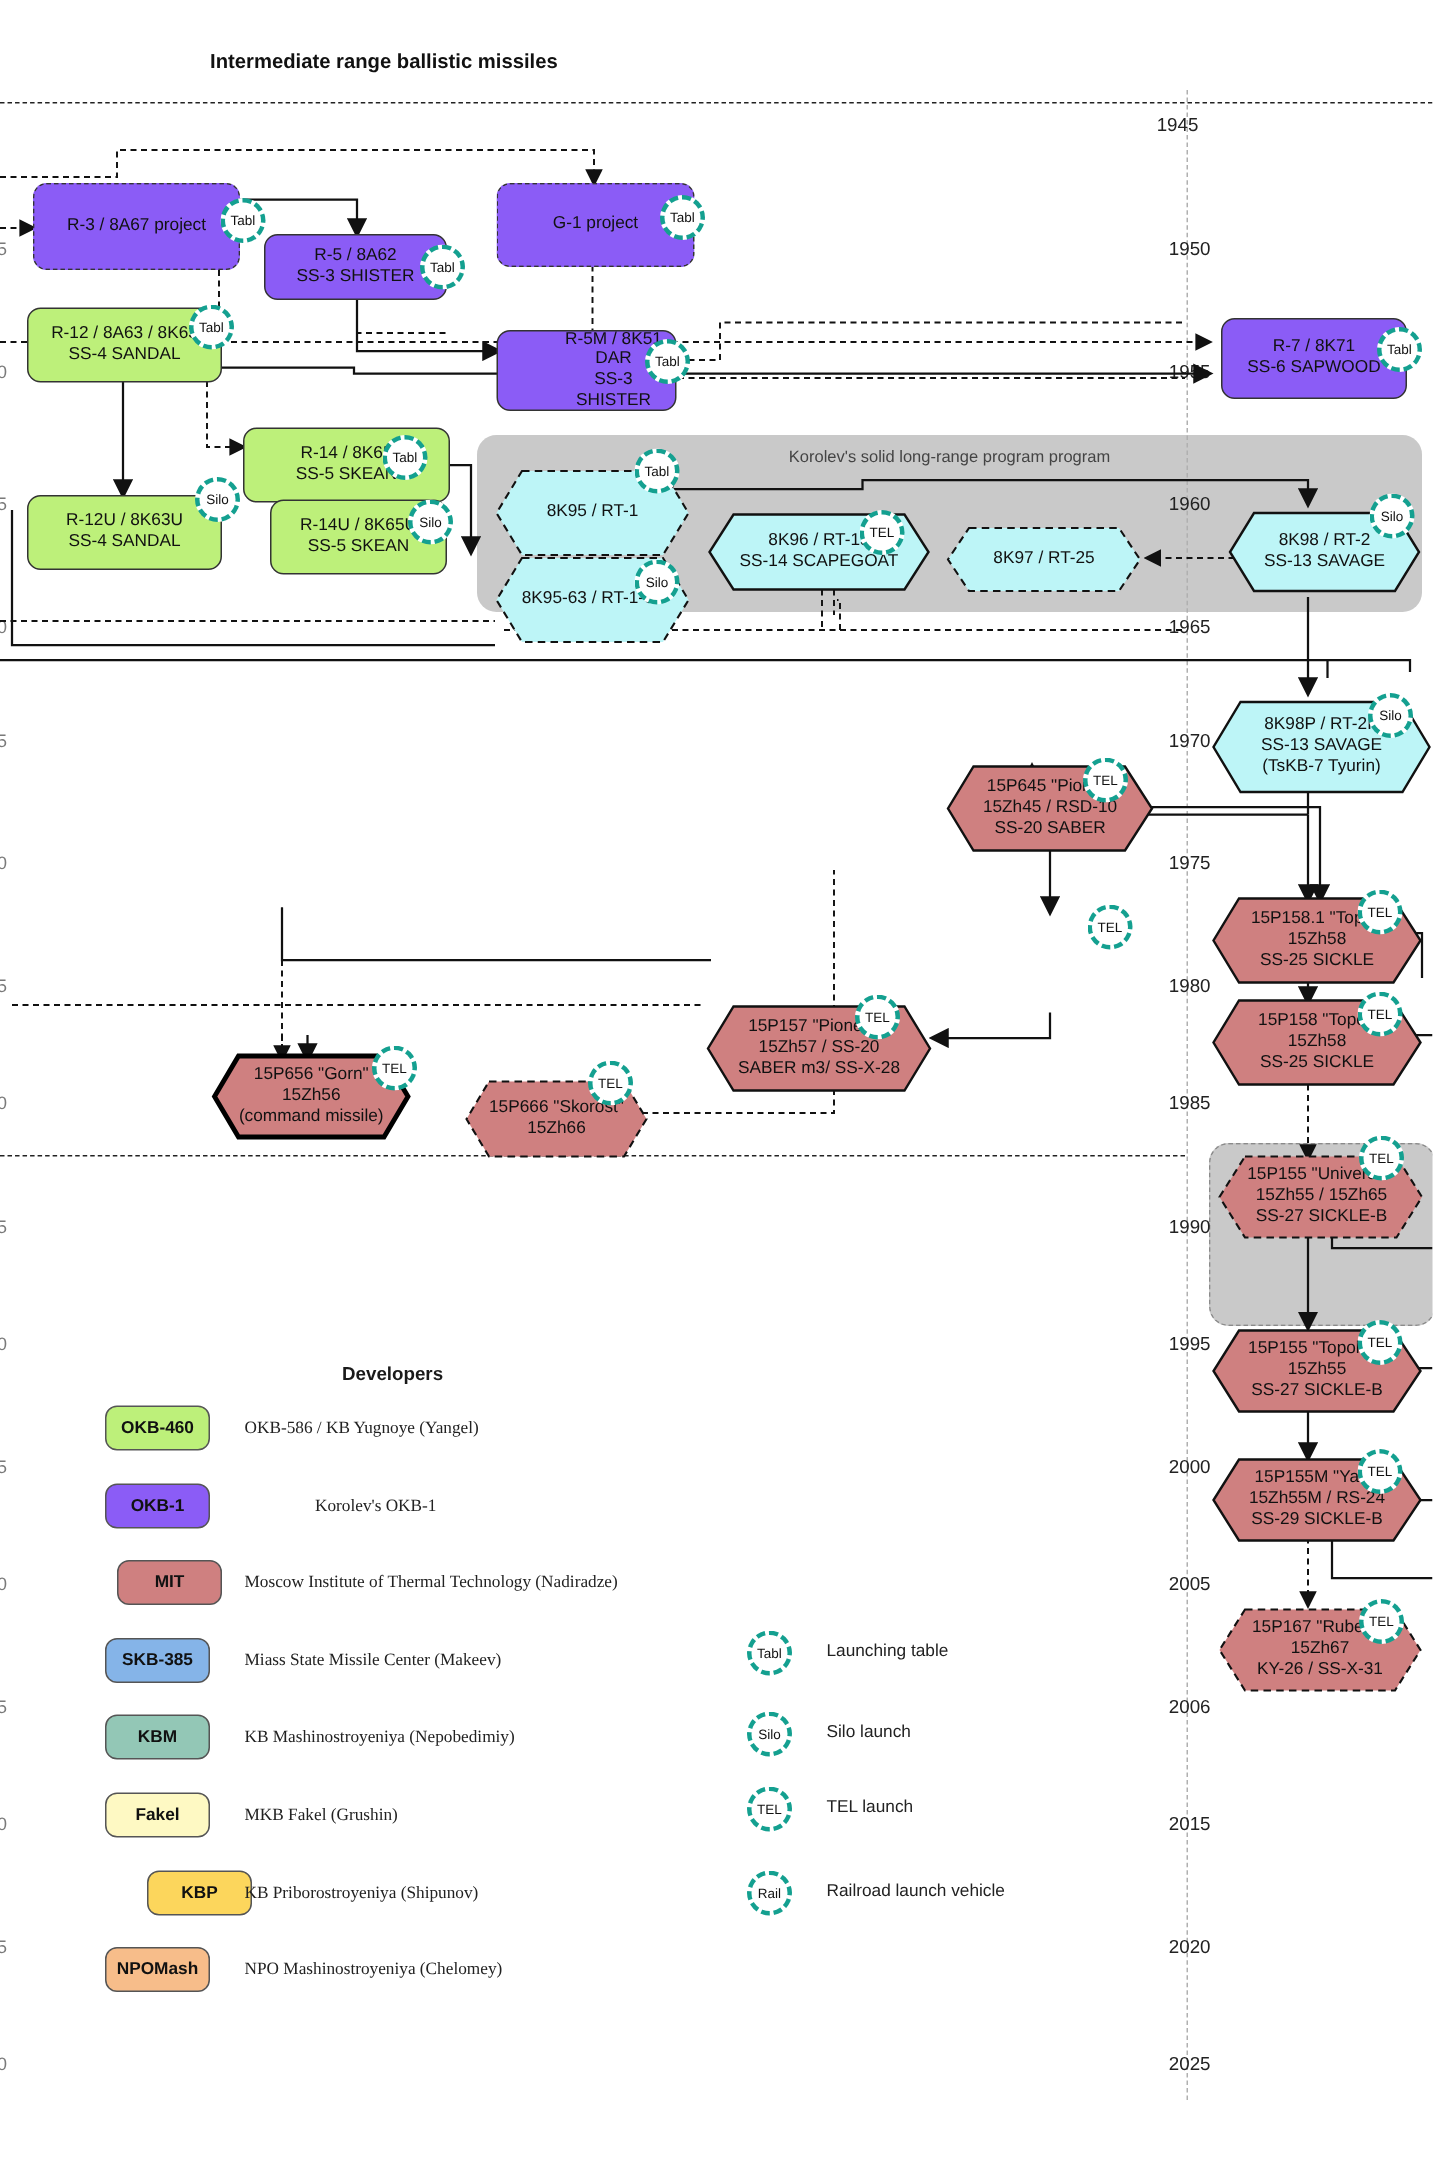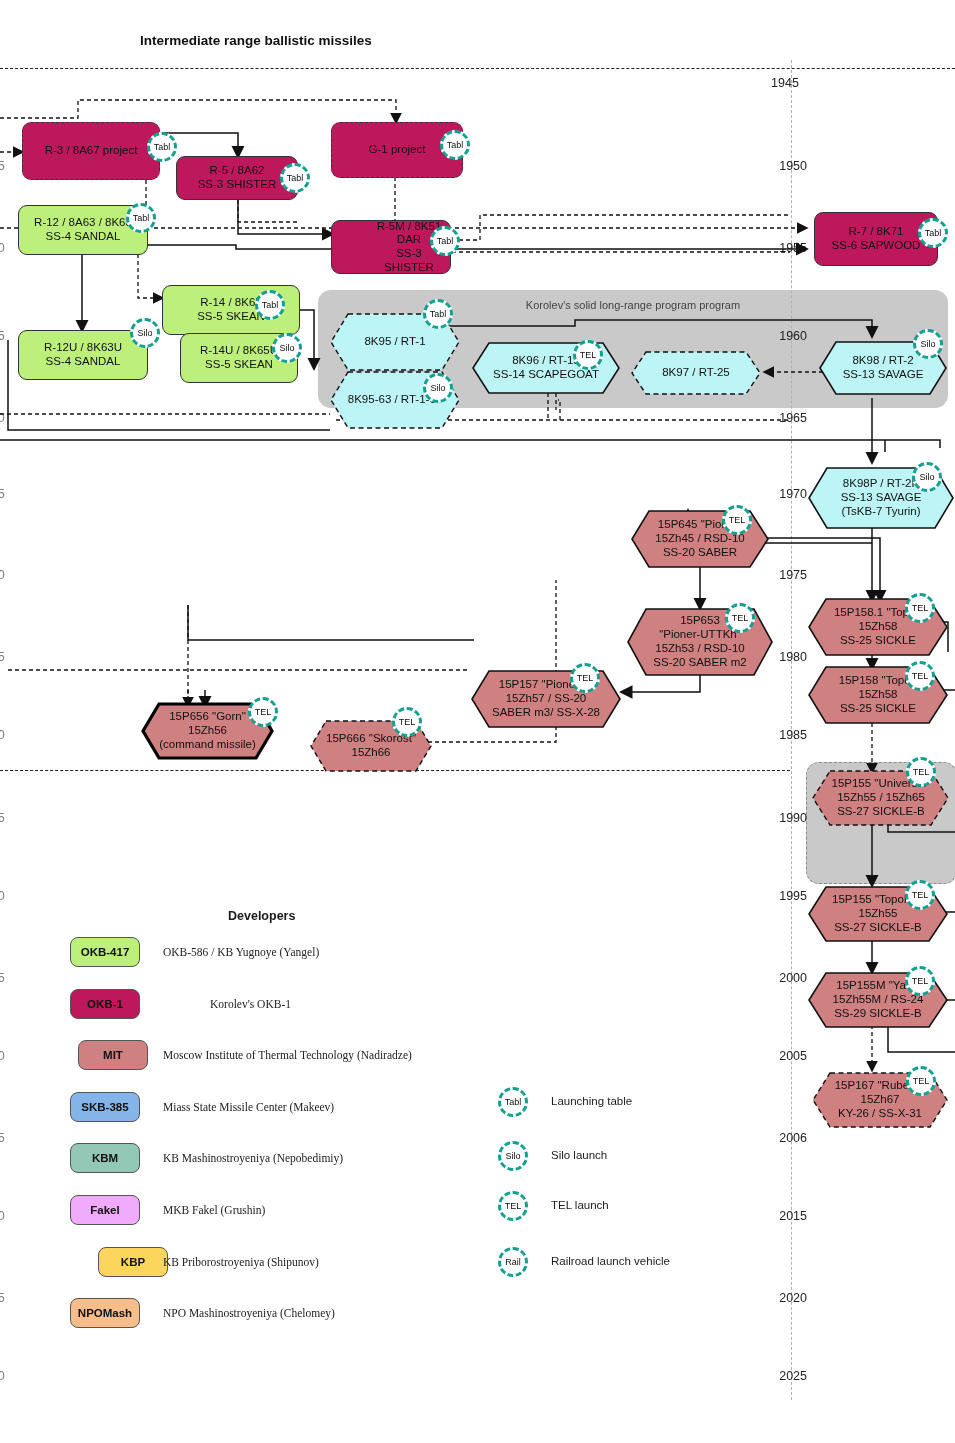--- a/index.html
+++ b/index.html
@@ -20,25 +20,25 @@
   
   .hexwrap{position:absolute;z-index:5;}
   .hexwrap svg{position:absolute;left:0;top:0;overflow:visible;}
   .hexwrap .htext{position:absolute;left:0;top:0;width:100%;height:100%;
                   display:flex;align-items:center;justify-content:center;
                   text-align:center;font-size:11.5px;line-height:1.2;color:#111;
                   white-space:pre-line;}
 
   
   .c-okb586{background:#bdf07a;}
-  .c-okb1  {background:#be185d;}
+  .c-okb1  {background:#8b5cf6;}
   .c-mit   {background:#cf8080;}
   .c-skb385{background:#85b4e8;}
   .c-kbm   {background:#93c7b6;}
-  .c-fakel {background:#f0abfc;}
+  .c-fakel {background:#fef9c3;}
   .c-kbp   {background:#fcd65c;}
   .c-npo   {background:#f7bd8a;}
 
   
   .group{position:absolute;background:#c9c9c9;border-radius:13px;z-index:1;}
   .group.dash{border:1.4px dashed #8a8a8a;}
   .group-title{position:absolute;z-index:3;font-size:11px;color:#444;
                text-align:center;width:100%;}
 
   
@@ -381,29 +381,20 @@
       </svg>
     <div class="htext">15P645 "Pioner"
 15Zh45 / RSD-10
 SS-20 SABER</div>
   </div>
   <div class="badge" style="left:722px;top:505px;">
     <div class="ring"></div>
     <div class="btxt">TEL</div>
   </div>
 
-  <div class="hexwrap" style="left:627px;top:608px;width:146px;height:68px;">
-    <svg width="146" height="68" viewBox="0 0 146 68">
-        <polygon points="19,1 127,1 145,34 127,67 19,67 1,34" fill="#cf8080" stroke="#111" stroke-width="1.6"></polygon>
-      </svg>
-    <div class="htext">15P653
-"Pioner-UTTKh"
-15Zh53 / RSD-10
-SS-20 SABER m2</div>
-  </div>
   <div class="badge" style="left:725px;top:603px;">
     <div class="ring"></div>
     <div class="btxt">TEL</div>
   </div>
 
   <div class="hexwrap" style="left:471px;top:670px;width:150px;height:58px;">
     <svg width="150" height="58" viewBox="0 0 150 58">
         <polygon points="18,1 132,1 149,29 132,57 18,57 1,29" fill="#cf8080" stroke="#111" stroke-width="1.6"></polygon>
       </svg>
     <div class="htext">15P157 "Pioner-3"
@@ -514,21 +505,21 @@
 KY-26 / SS-X-31</div>
   </div>
   <div class="badge" style="left:906px;top:1066px;">
     <div class="ring"></div>
     <div class="btxt">TEL</div>
   </div>
 
   <div class="legend-title" style="left:228px;top:909px;">Developers</div>
 
   <div class="lg-chip c-okb586" style="left:70px;top:937px;">
-    <span>OKB-417</span>
+    <span>OKB-460</span>
   </div>
   <div class="lg-desc" style="left:163px;top:946px;">OKB-586 / KB Yugnoye (Yangel)</div>
 
   <div class="lg-chip c-okb1" style="left:70px;top:989px;">
     <span>OKB-1</span>
   </div>
   <div class="lg-desc" style="left:163px;top:998px;margin-left:47px;">Korolev's OKB-1</div>
 
   <div class="lg-chip c-mit" style="left:78px;top:1040px;">
     <span>MIT</span>

